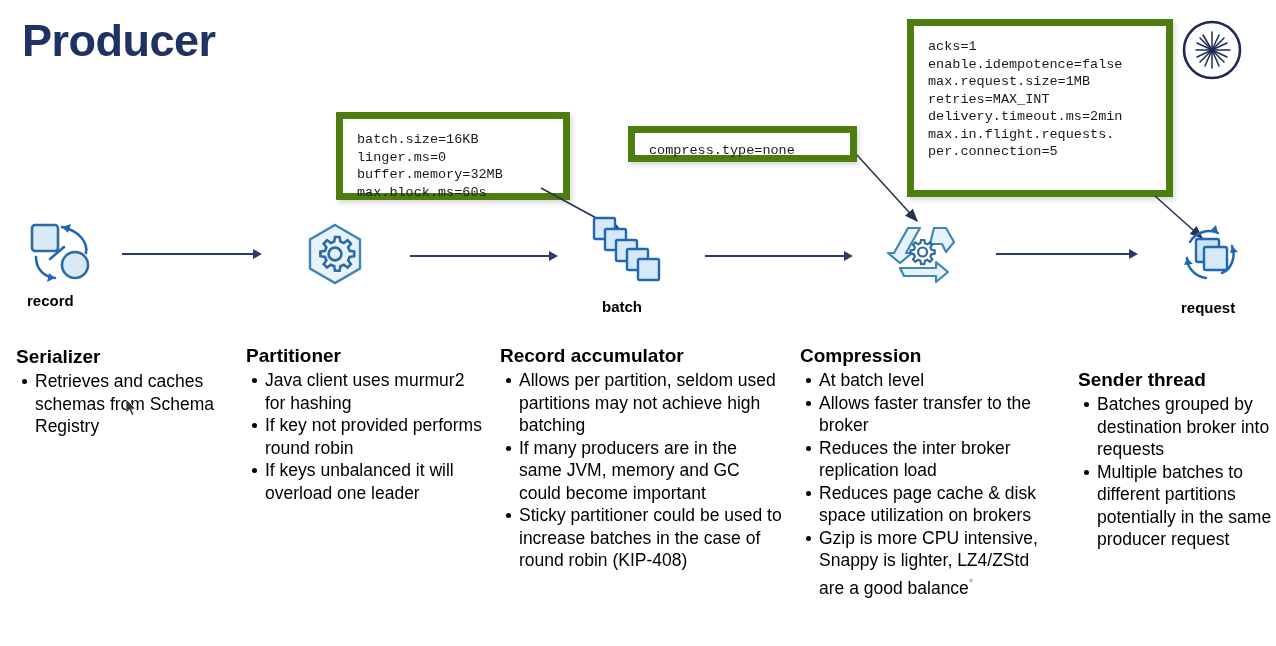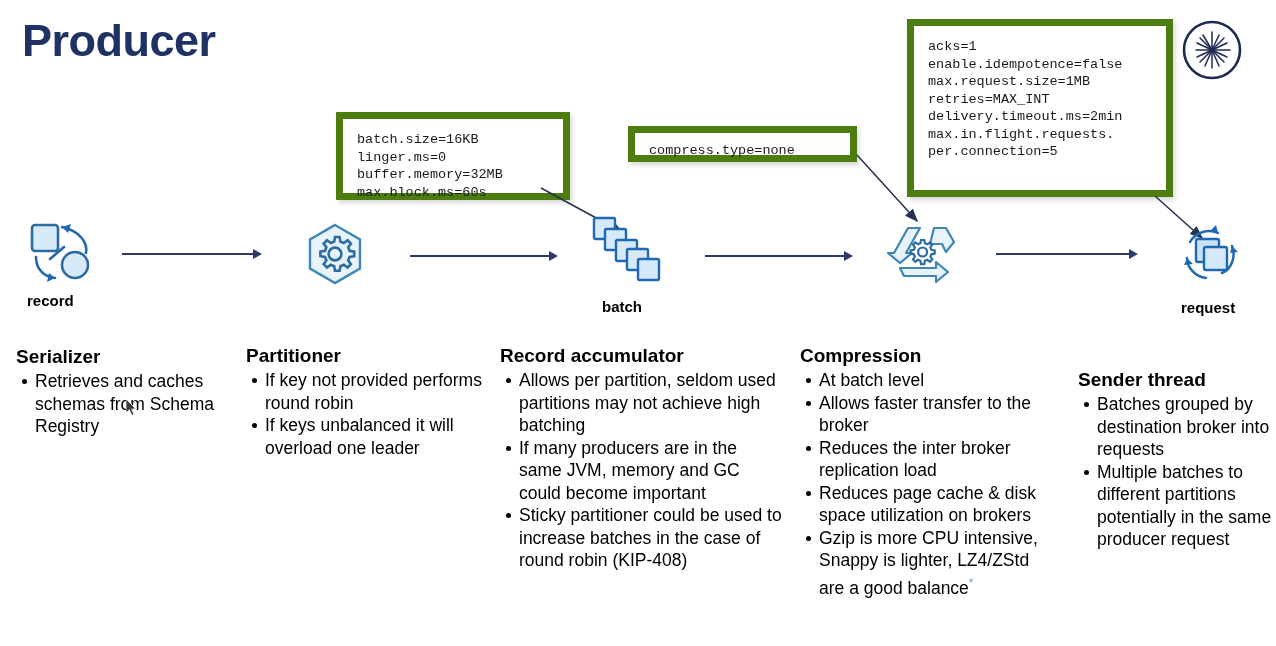--- a/index.html
+++ b/index.html
@@ -304,20 +304,21 @@
 <div class="detail-col" id="col-serializer">
   <h3>Serializer</h3>
   <ul>
     <li>Retrieves and caches schemas from Schema Registry</li>
   </ul>
 </div>
 
 <div class="detail-col" id="col-partitioner">
   <h3>Partitioner</h3>
   <ul>
+    <li>Java client uses murmur2 for hashing</li>
     <li>If key not provided performs round robin</li>
     <li>If keys unbalanced it will overload one leader</li>
   </ul>
 </div>
 
 <div class="detail-col" id="col-accumulator">
   <h3>Record accumulator</h3>
   <ul>
     <li>Allows per partition, seldom used partitions may not achieve high batching</li>
     <li>If many producers are in the same JVM, memory and GC could become important</li>

